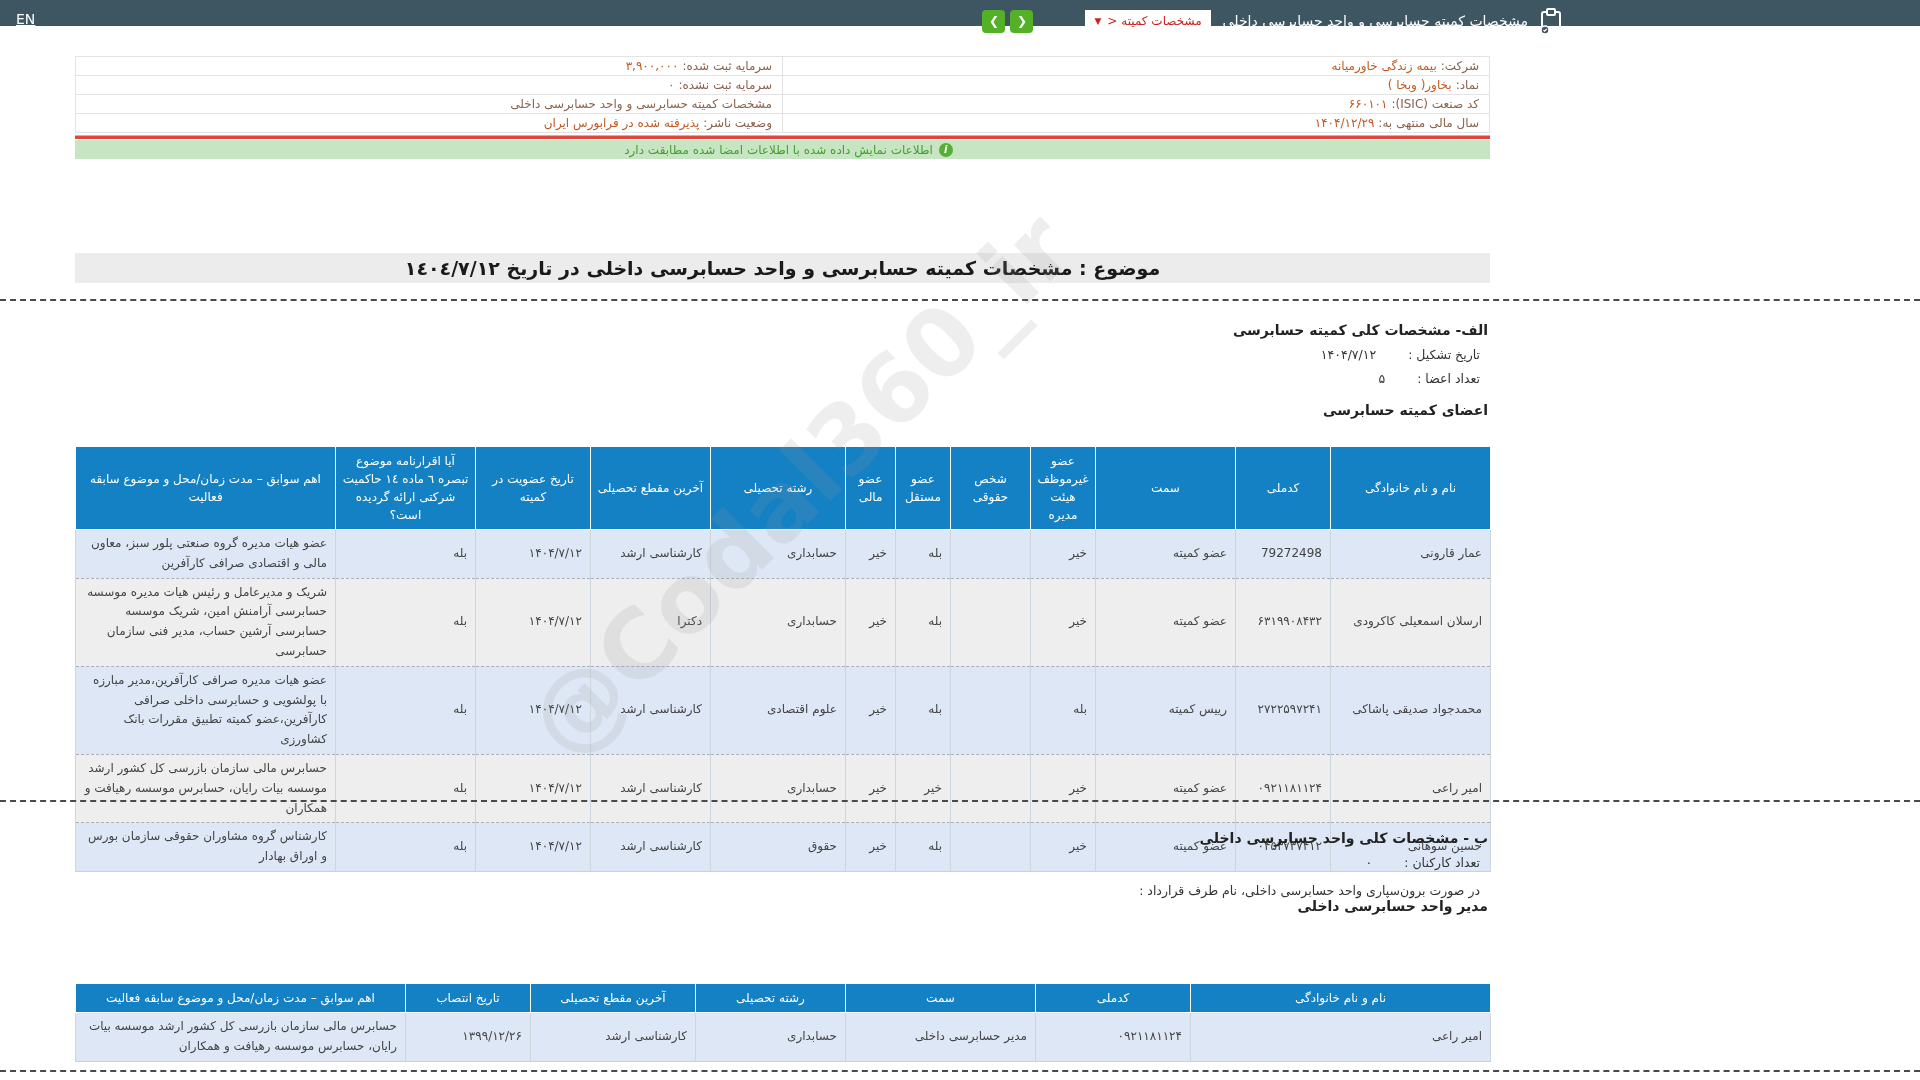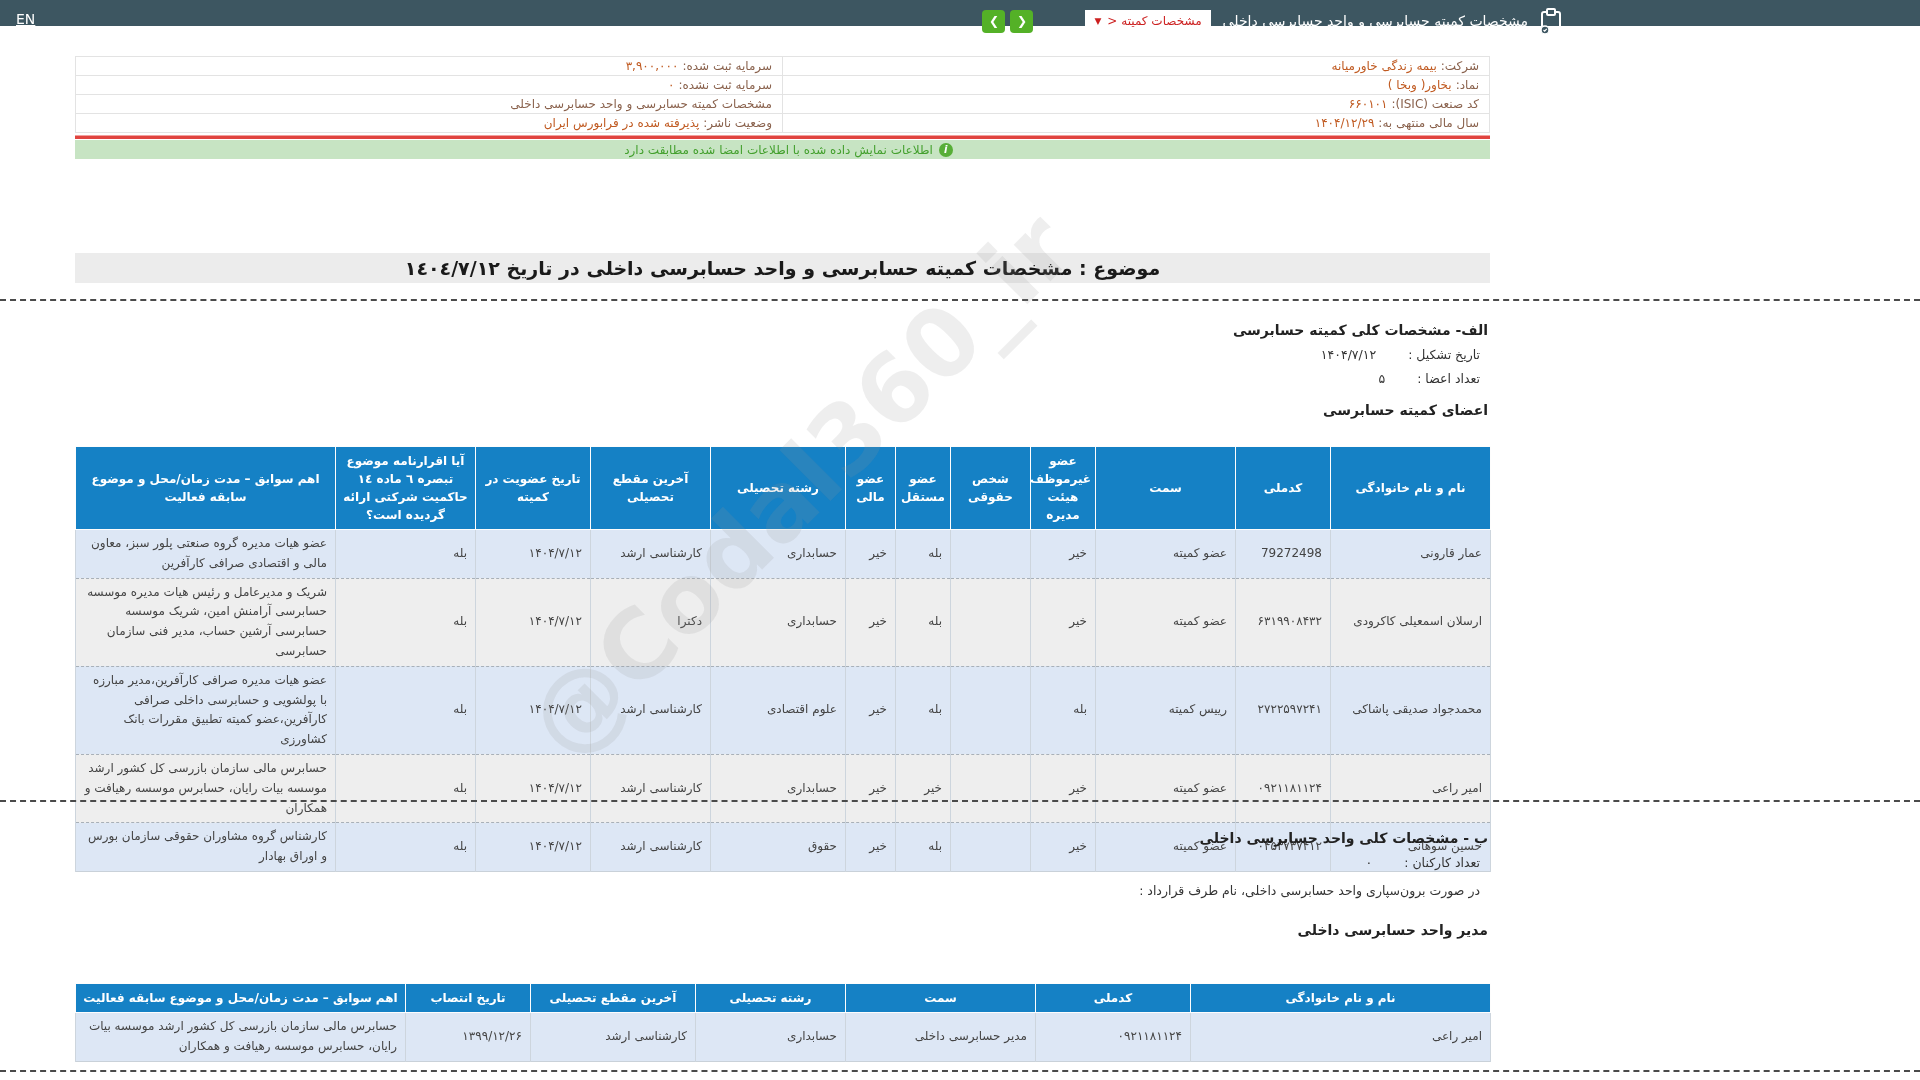--- a/index.html
+++ b/index.html
@@ -84,21 +84,21 @@
   .kv .v { margin-right: 28px; color: #333; }
   .table-caption { font-weight: bold; font-size: 14px; color: #222; padding-right: 2px; }
 
   
   .data-table {
     position: absolute; left: 75px; width: 1415px;
     border-collapse: collapse; table-layout: fixed;
     border: 1px solid #c9d1d9;
   }
   .data-table th {
-    background: #1581c5; color: #fff; font-weight: bold; font-size: 12px;
+    background: #1581c5; color: #fff; font-weight: normal; font-size: 12px;
     text-align: center; vertical-align: middle;
     border: 1px solid #fdfdfd; padding: 5px 4px; line-height: 1.5;
   }
   .data-table td {
     font-size: 12px; color: #444; text-align: right; vertical-align: middle;
     border-left: 1px solid #cdd5dd; border-right: 1px solid #cdd5dd;
     border-top: 1px dashed #a8b0b8;
     padding: 4px 8px; line-height: 1.65;
   }
   .data-table tr.r-blue td { background: #dde7f5; }
@@ -295,21 +295,21 @@
 
 <div class="section" style="top:830px">
   <div class="section-title">ب - مشخصات کلی واحد حسابرسی داخلی</div>
   <div class="kv">
     <span class="k">تعداد کارکنان :</span>
     <span class="v">۰</span>
   </div>
   <div class="kv" style="margin-top:13px">
     <span class="k">در صورت برون‌سپاری واحد حسابرسی داخلی، نام طرف قرارداد :</span>
   </div>
-  <div class="table-caption" style="margin-top:24px">مدیر واحد حسابرسی داخلی</div>
+  <div class="table-caption" style="margin-top:0">مدیر واحد حسابرسی داخلی</div>
 </div>
 
 <table class="data-table" style="top:983px">
   <colgroup>
     <col style="width:300px">
       <col style="width:155px">
       <col style="width:190px">
       <col style="width:150px">
     <col style="width:165px">
       <col style="width:125px">

